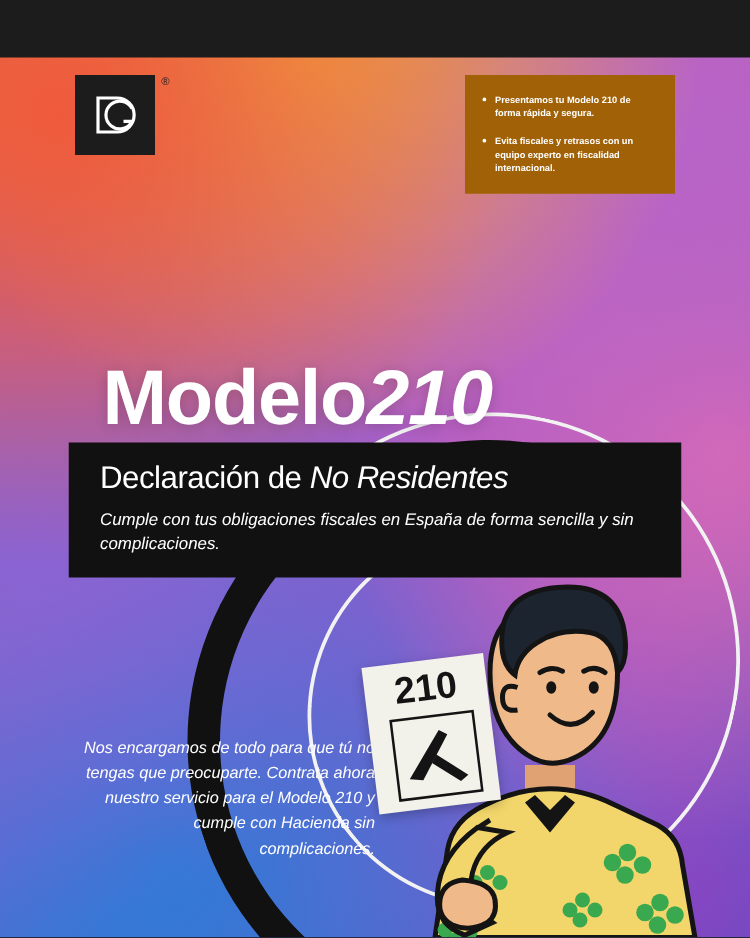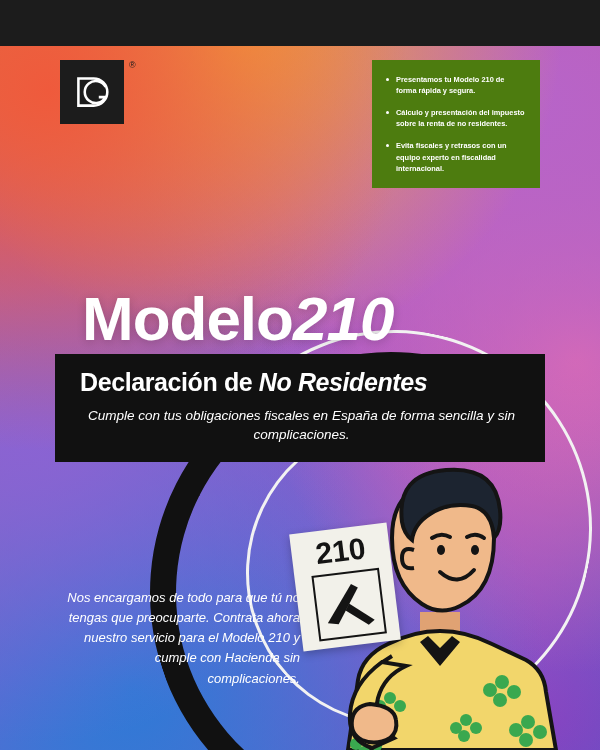--- a/index.html
+++ b/index.html
@@ -61,21 +61,21 @@
     top: 60px;
     color: #1c1c1c;
     font-size: 9px;
   }
   
   .bullets {
     position: absolute;
     left: 372px;
     top: 60px;
     width: 168px;
-    background: #4d7c0f;
+    background: #a16207;
     padding: 14px 14px 14px 12px;
     box-sizing: border-box;
   }
   .bullets ul {
     margin: 0;
     padding: 0;
     list-style: none;
   }
   .bullets li {
     position: relative;
@@ -154,32 +154,31 @@
     left: 55px;
     top: 354px;
     width: 490px;
     background: #111111;
     padding: 14px 22px 18px 25px;
     box-sizing: border-box;
   }
   .band-head {
     color: #ffffff;
     font-size: 25px;
-    font-weight: bold;
+    font-weight: normal;
     letter-spacing: -0.4px;
     margin: 0 0 9px 0;
   }
   .band-head em { font-style: italic; }
   .band-sub {
     color: #ffffff;
     font-size: 13.5px;
     font-style: italic;
     line-height: 1.42;
     margin: 0;
-    text-align: center;
   }
   
   .bottom-copy {
     position: absolute;
     left: 60px;
     top: 588px;
     width: 240px;
     color: #ffffff;
     font-size: 13px;
     font-style: italic;
@@ -240,21 +239,20 @@
     <svg class="logo-mark" viewBox="0 0 40 40">
       <path d="M4 4 H22 A14 14 0 0 1 22 36 H4 Z" fill="none" stroke="#ffffff" stroke-width="3"></path>
       <path d="M36 14 A13 13 0 1 0 36 26 L28 26" fill="none" stroke="#ffffff" stroke-width="3"></path>
     </svg>
   </div>
   <span class="logo-reg">®</span>
 
   <div class="bullets">
     <ul>
       <li>Presentamos tu Modelo 210 de forma rápida y segura.</li>
-      <li>Cálculo y presentación del impuesto sobre la renta de no residentes.</li>
       <li>Evita fiscales y retrasos con un equipo experto en fiscalidad internacional.</li>
     </ul>
   </div>
 
   <div class="title-modelo"><span>Modelo</span><em>210</em></div>
 
   <div class="black-band">
     <div class="band-head"><span>Declaración de </span><em>No Residentes</em></div>
     <p class="band-sub">Cumple con tus obligaciones fiscales en España de forma sencilla y sin complicaciones.</p>
   </div>

